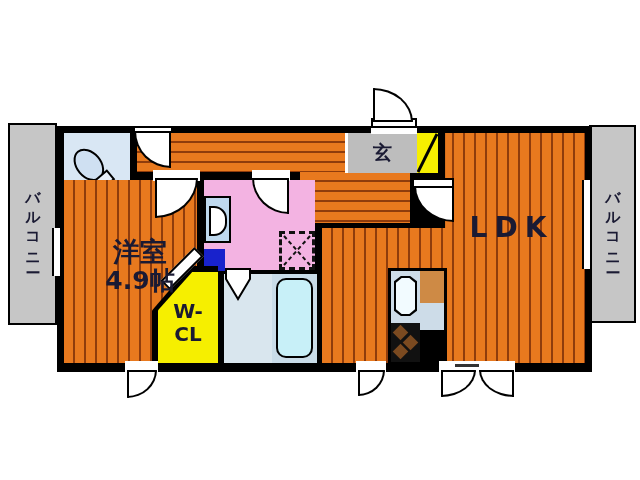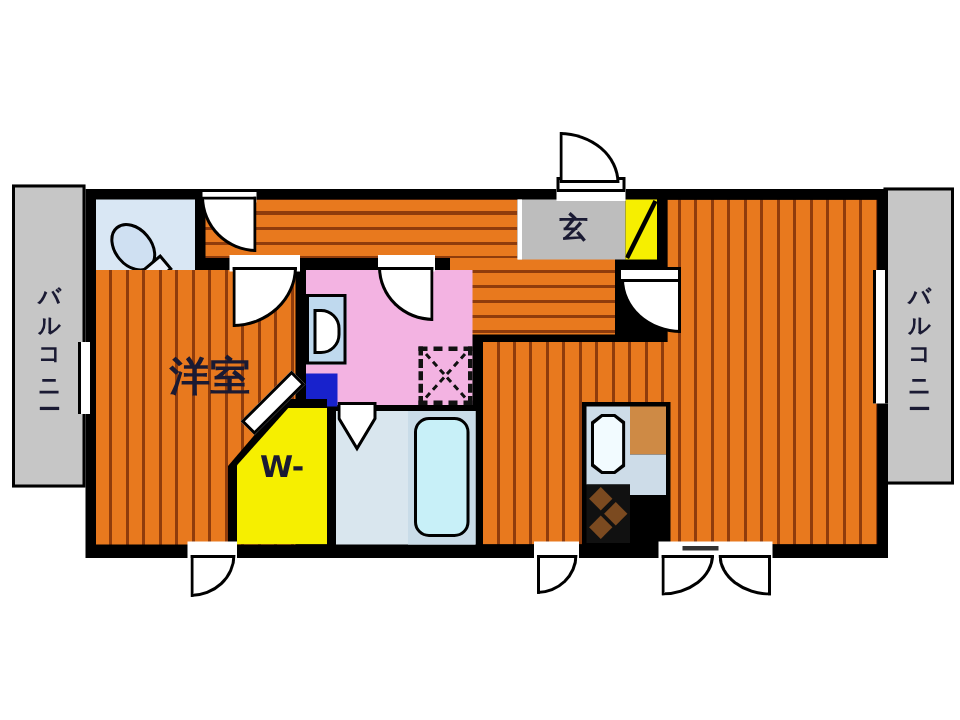--- a/index.html
+++ b/index.html
@@ -131,22 +131,25 @@
   <div class="gap" style="left:356px;top:361px;width:30px;height:11px;"></div>
   <div class="door" style="left:358px;top:370px;width:27px;height:26px;border-radius:0 0 100% 0;"></div>
 
   <div class="gap" style="left:439px;top:361px;width:76px;height:11px;"></div>
   <div class="abs" style="left:455px;top:364px;width:24px;height:3px;background:#333;"></div>
   <div class="door" style="left:441px;top:370px;width:35px;height:27px;border-radius:0 0 100% 0;"></div>
   <div class="door" style="left:479px;top:370px;width:35px;height:27px;border-radius:0 0 0 100%;"></div>
 
   <div class="label" style="left:78px;top:236px;width:124px;">
     <div style="font-size:27px;">洋室</div>
+    <div style="font-size:25px;">4.9帖</div>
   </div>
 
   <div class="label" style="left:443px;top:212px;width:137px;">
+    <div style="font-size:28px;letter-spacing:7px;">LDK</div>
   </div>
 
   <div class="label" style="left:160px;top:300px;width:56px;">
     <div style="font-size:20px;">W-</div>
+    <div style="font-size:20px;">CL</div>
   </div>
 
 </div>
 
 </body></html>

